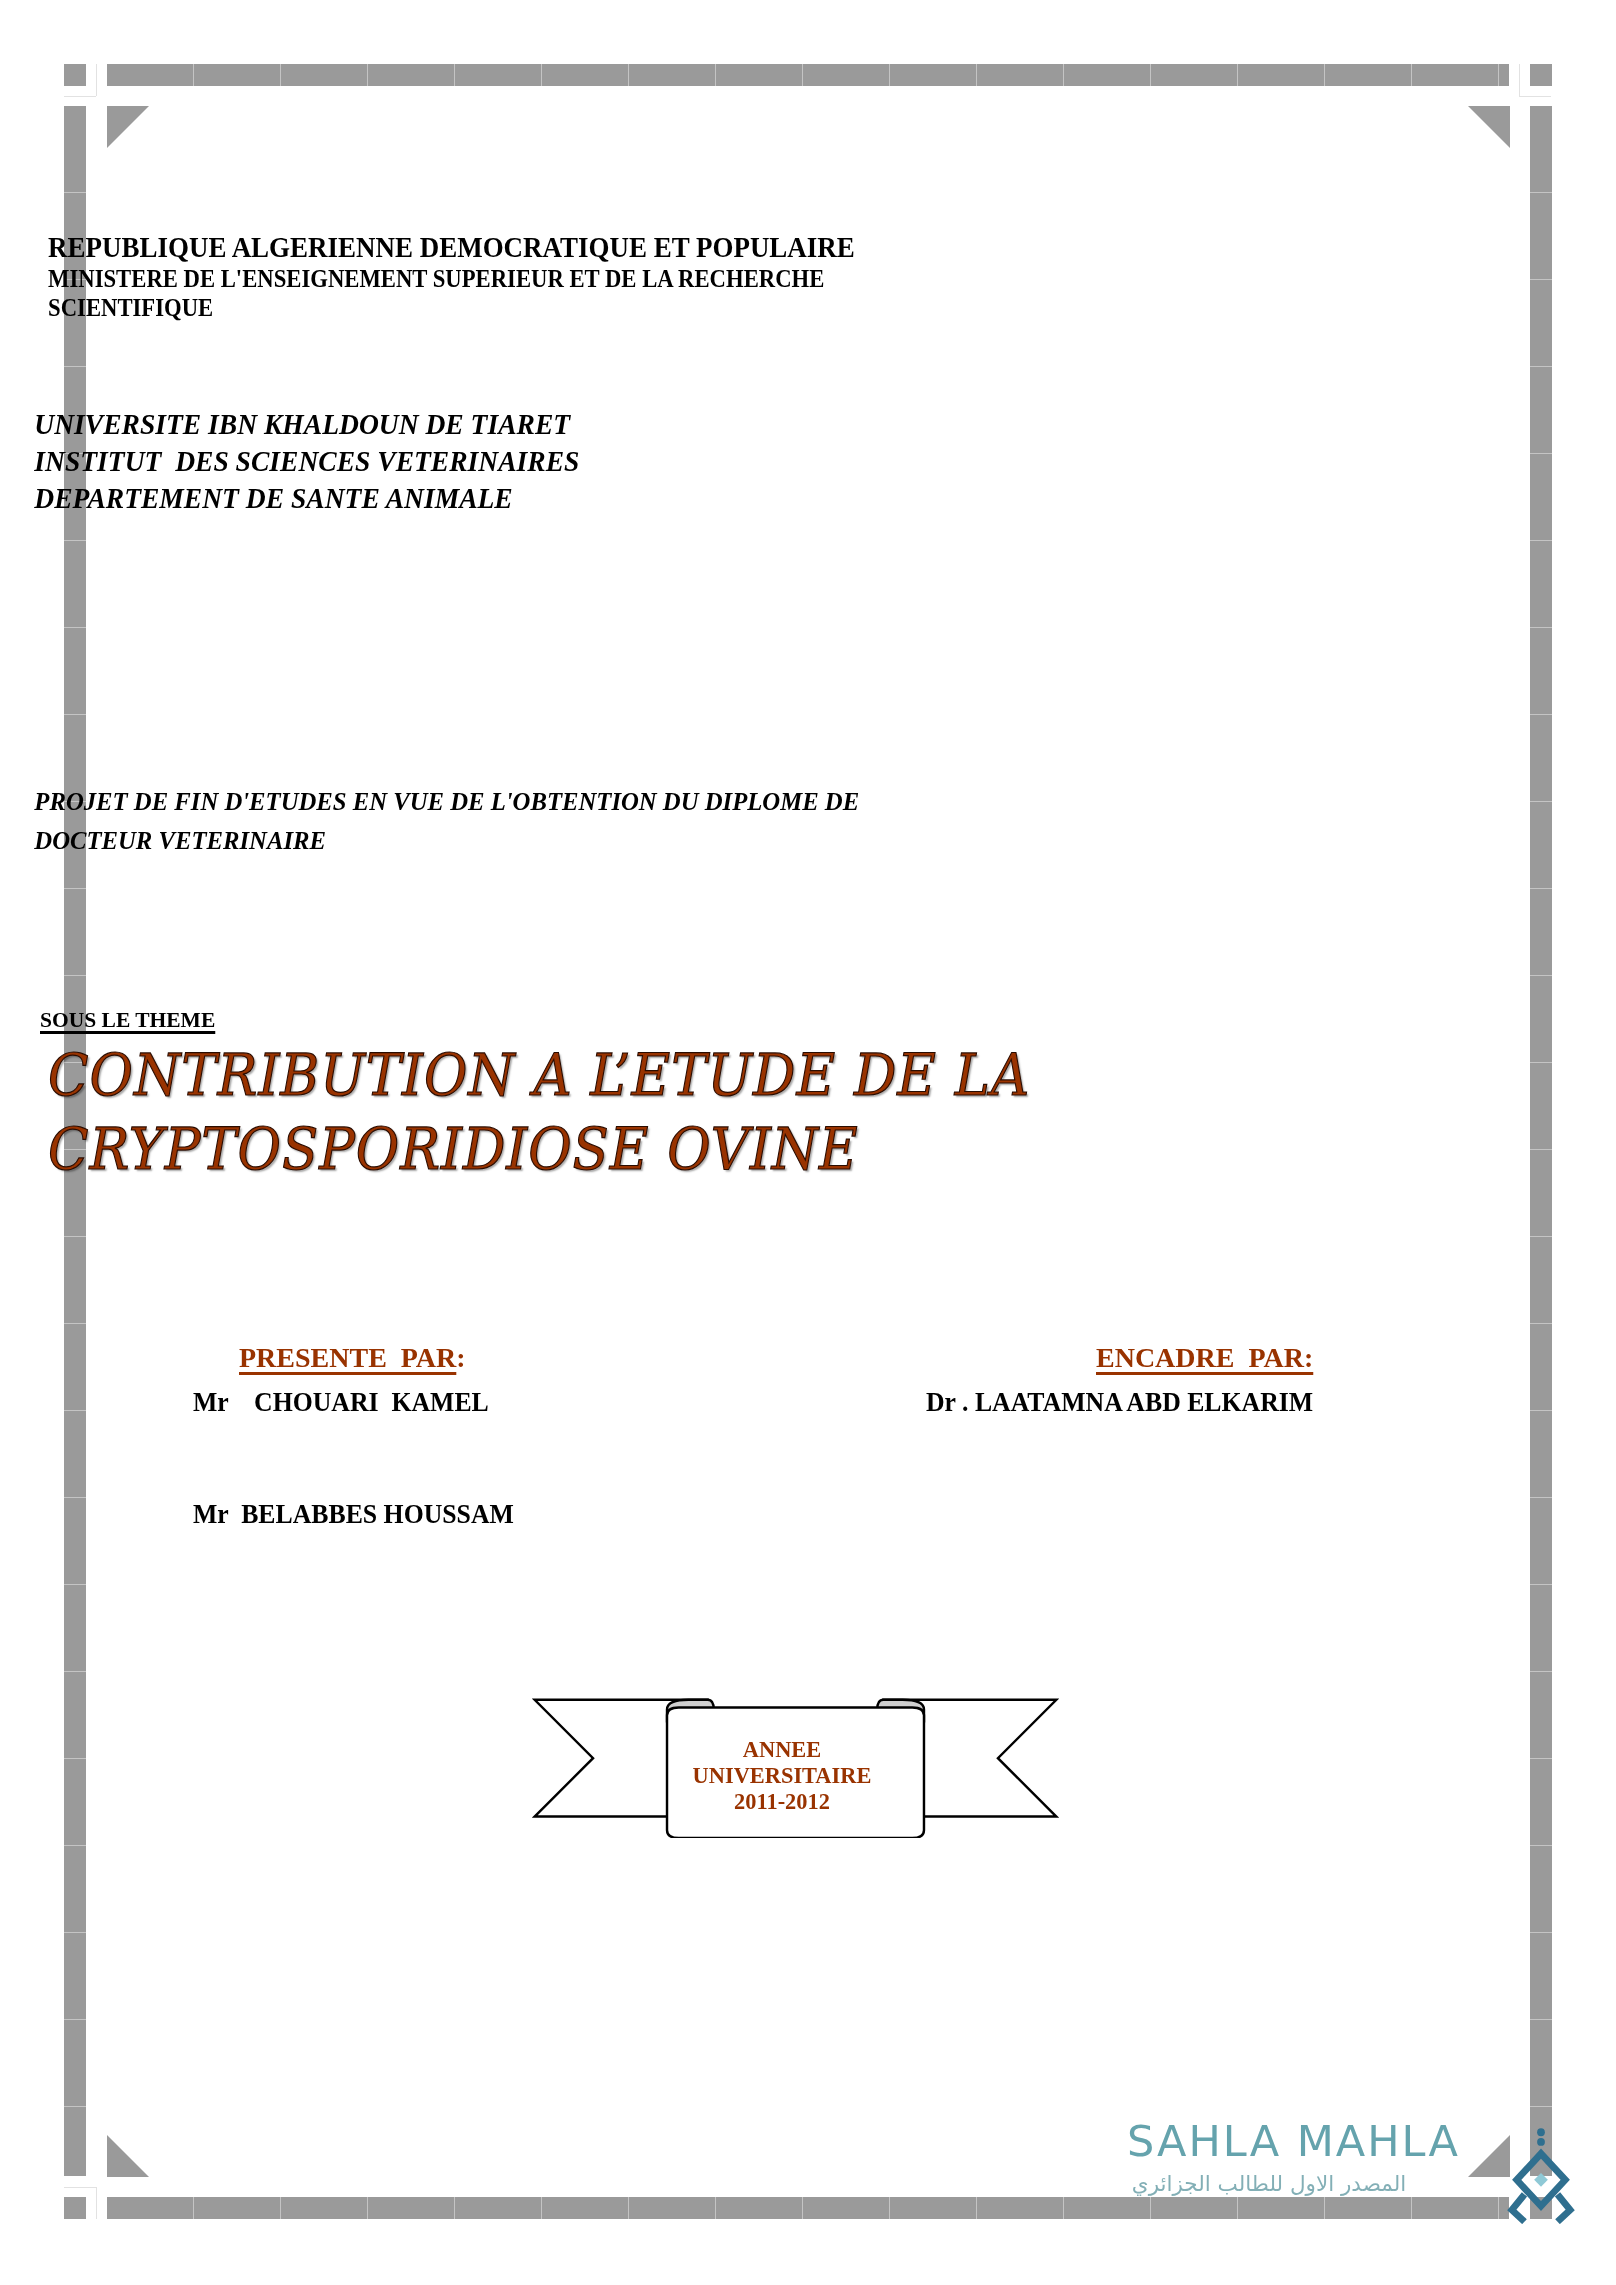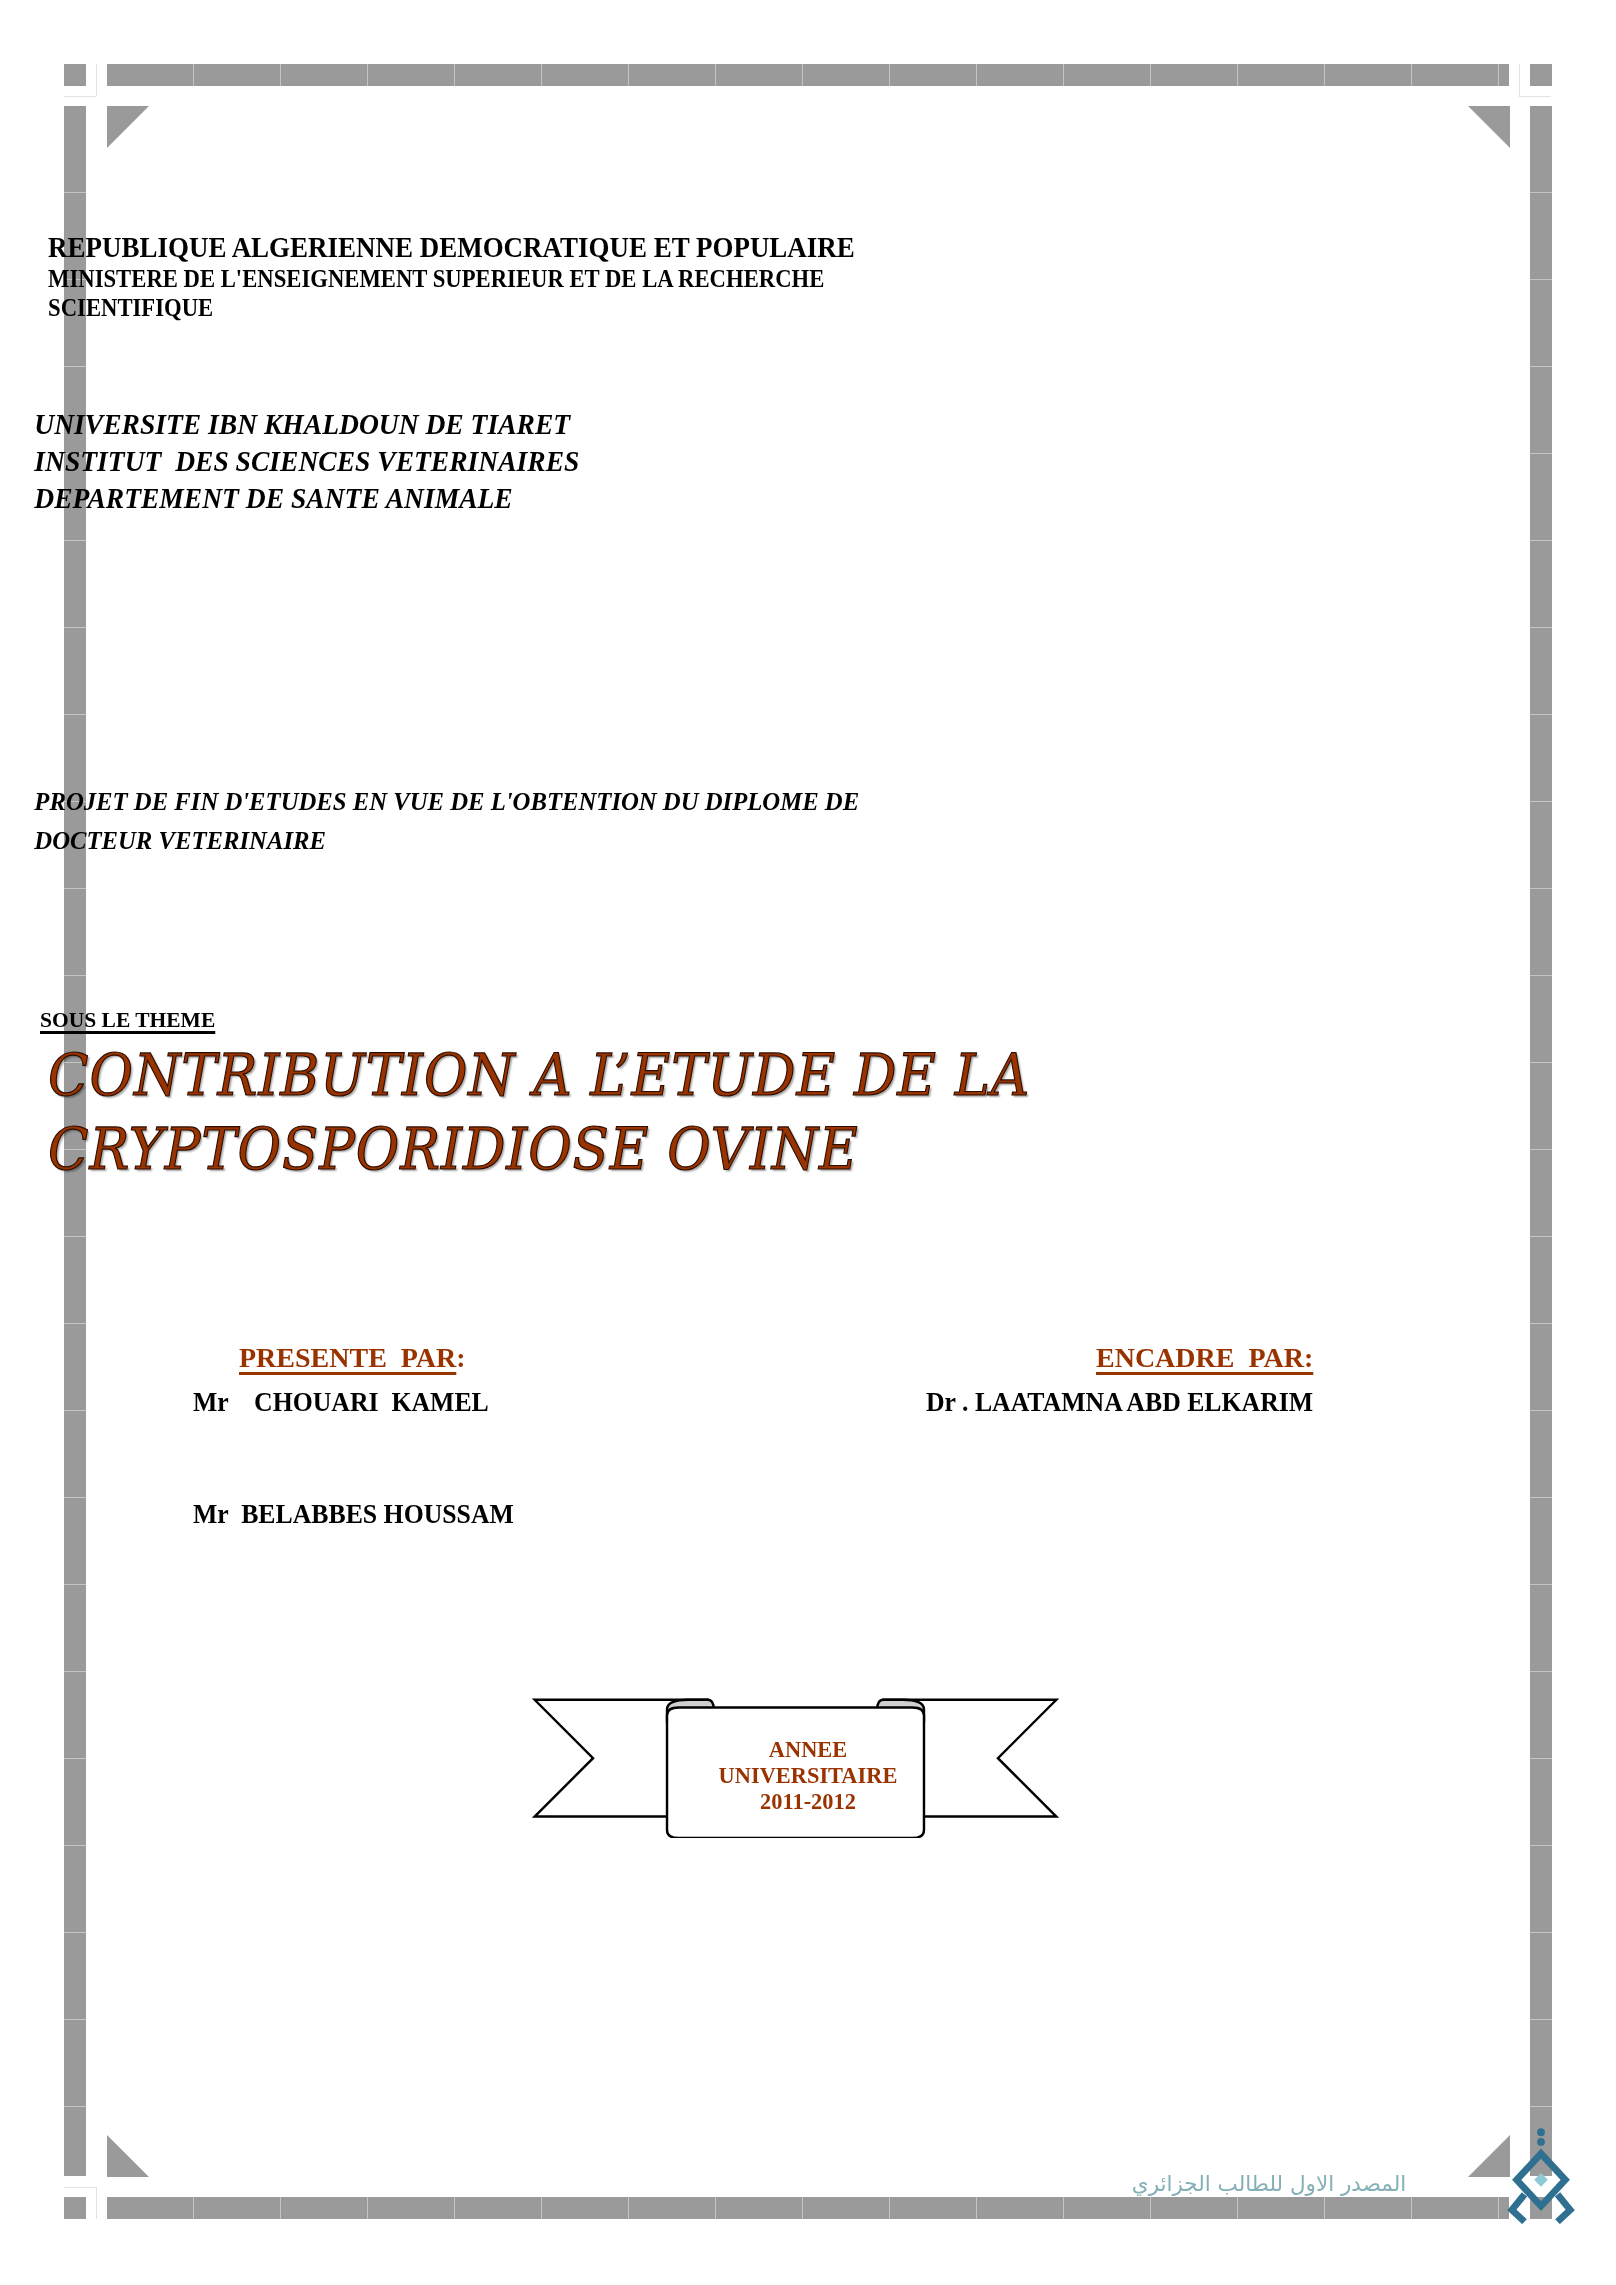--- a/index.html
+++ b/index.html
@@ -37,21 +37,21 @@
              letter-spacing: 1px; transform: scaleX(0.93); }
 
     .role-label { position: absolute; font-size: 28px; font-weight: bold; color: #993300; white-space: pre; }
     .role-label .u { text-decoration: underline; text-decoration-thickness: 2.9px; text-underline-offset: 4.9px; }
     .person { position: absolute; font-size: 28px; font-weight: bold; white-space: pre; transform-origin: left center;
               transform: scaleX(0.92); }
 
     
     .ribbon { position: absolute; left: 532px; top: 1692px; width: 527px; height: 146px; }
     .ribbon svg { position: absolute; left: 0; top: 0; }
-    .ribbon-text { position: absolute; left: 159px; top: 45px; width: 234px; text-align: center;
+    .ribbon-text { position: absolute; left: 133px; top: 45px; width: 234px; text-align: center;
                    color: #993300; font-weight: bold; font-size: 22.4px; line-height: 26px; }
 
     
     .watermark { position: absolute; left: 1122px; top: 2116px; width: 468px; height: 117px; }
     .wm-latin { position: absolute; left: 4.9px; top: 0px; font-family: "DejaVu Sans", sans-serif;
                 font-size: 43px; letter-spacing: 2px; color: #5d9fa9; opacity: 0.95; white-space: pre; }
     .wm-arabic { position: absolute; left: 9.8px; top: 55px; font-family: "DejaVu Sans", sans-serif;
                  font-size: 21.5px; color: #6ea2aa; opacity: 0.85; white-space: pre; direction: rtl; }
     .wm-logo { position: absolute; left: 385px; top: 9.8px; }
   </style>
@@ -133,20 +133,21 @@
     <path d="M138,24 Q138,16 150,16 L390,16 Q402,16 402,24 L402,142 Q402,150 390,150 L150,150 Q138,150 138,142 Z" fill="#ffffff" stroke="#000" stroke-width="2.5"></path>
   </svg>
   <div class="ribbon-text">
     <span class="line">ANNEE</span>
     <span class="line">UNIVERSITAIRE</span>
     <span class="line">2011-2012</span>
   </div>
 </div>
 
 <div class="watermark">
+  <div class="wm-latin">SAHLA MAHLA</div>
   <div class="wm-arabic">المصدر الاول للطالب الجزائري</div>
   <svg class="wm-logo" width="68" height="98" viewBox="0 0 70 100">
     <g fill="none" stroke="#2f6f8f" stroke-width="7" stroke-linejoin="miter">
       <path d="M35,28 L60,55 L35,82 L10,55 Z"></path>
       <path d="M18,70 L5,86 L18,98"></path>
       <path d="M52,70 L65,86 L52,98"></path>
     </g>
     <circle cx="35" cy="6" r="4" fill="#2f6f8f"></circle>
     <circle cx="35" cy="16" r="4" fill="#2f6f8f"></circle>
     <rect x="30" y="50" width="10" height="10" fill="#8fc9d6" transform="rotate(45 35 55)"></rect>

